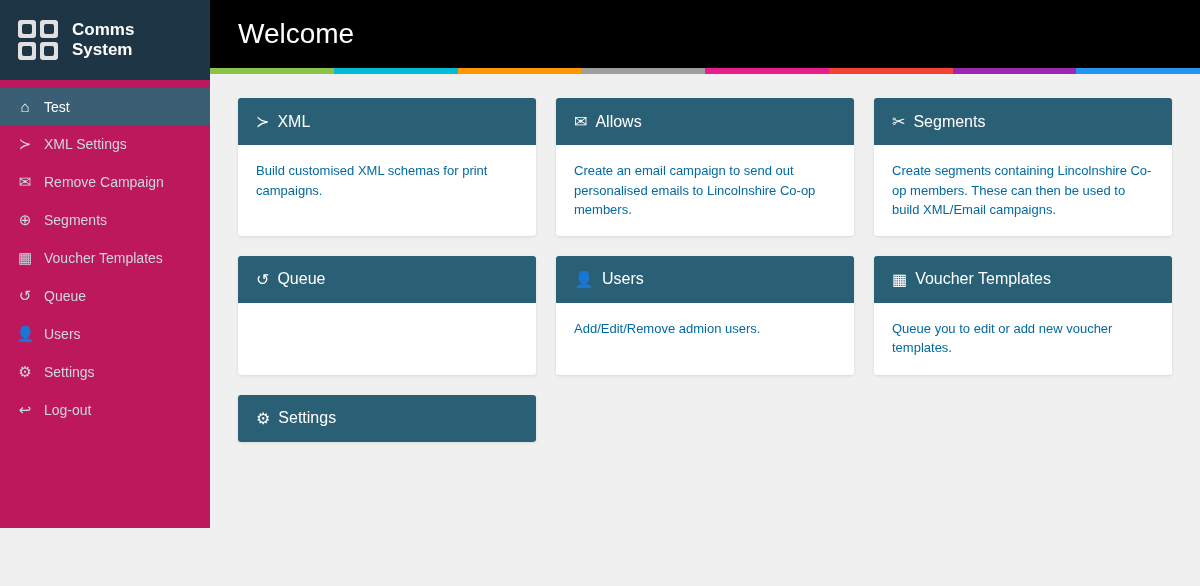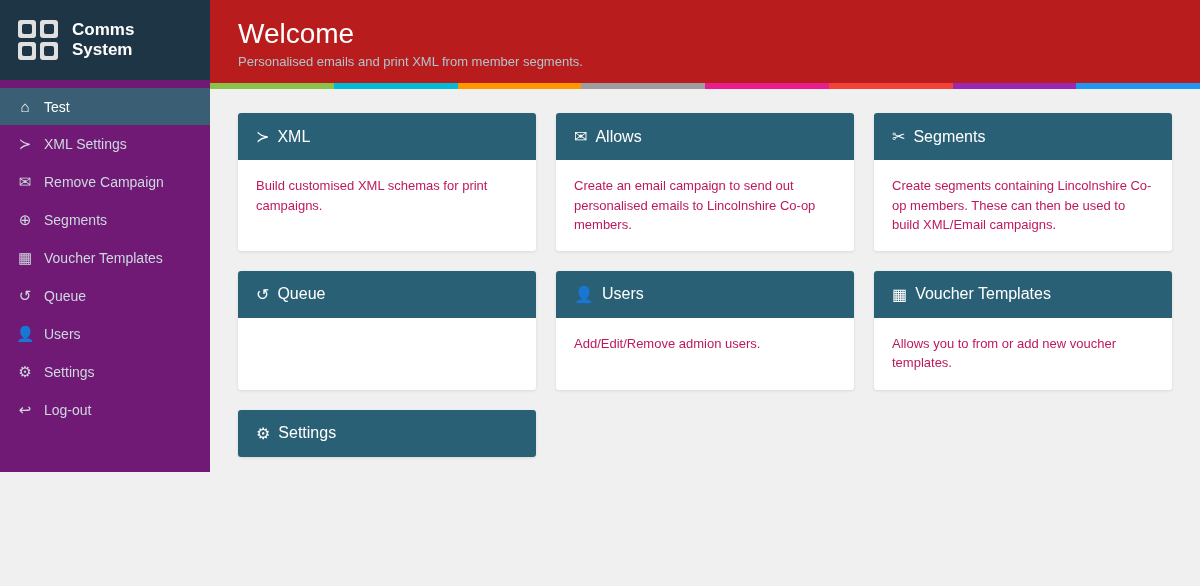--- a/index.html
+++ b/index.html
@@ -2,25 +2,25 @@
 <html><head>
   <meta charset="utf-8">
   <style>
     * { box-sizing: border-box; margin: 0; padding: 0; }
     body { font-family: 'Segoe UI', Arial, sans-serif; display: flex; height: 586px; overflow: hidden; background: #f0f0f0; }
 
     
     #sidebar {
       width: 210px;
       min-width: 210px;
-      background: #701a75;
+      background: #be185d;
       color: #fff;
       display: flex;
       flex-direction: column;
-      height: 472px;
+      height: 528px;
     }
     #sidebar-header {
       background: #1e3545;
       padding: 14px 16px;
       display: flex;
       align-items: center;
       gap: 12px;
       min-height: 80px;
     }
     .logo-icon {
@@ -52,21 +52,21 @@
     .nav-icon { font-size: 15px; width: 18px; text-align: center; }
 
     
     #main {
       flex: 1;
       display: flex;
       flex-direction: column;
       overflow-y: auto;
     }
     #topbar {
-      background: #b91c1c;
+      background: #000000;
       padding: 18px 28px 14px;
       color: #fff;
     }
     #topbar h1 {
       font-size: 28px;
       font-weight: 400;
       margin-bottom: 4px;
     }
     #topbar p {
       font-size: 13px;
@@ -107,21 +107,21 @@
       padding: 14px 18px;
       font-size: 16px;
       font-weight: 500;
       display: flex;
       align-items: center;
       gap: 8px;
     }
     .card-body {
       padding: 16px 18px;
       font-size: 13px;
-      color: #be185d;
+      color: #0369a1;
       line-height: 1.5;
       min-height: 72px;
     }
     .card-icon { font-size: 16px; }
   </style>
 </head>
 <body>
 
 <div id="sidebar">
   <div id="sidebar-header">
@@ -174,21 +174,20 @@
     <li class="nav-item">
       <span class="nav-icon">↩</span>
       <span>Log-out</span>
     </li>
   </ul>
 </div>
 
 <div id="main">
   <div id="topbar">
     <h1>Welcome</h1>
-    <p>Personalised emails and print XML from member segments.</p>
   </div>
   <div class="color-bar">
     <span style="background:#8bc34a"></span>
     <span style="background:#00bcd4"></span>
     <span style="background:#ff9800"></span>
     <span style="background:#9e9e9e"></span>
     <span style="background:#e91e8c"></span>
     <span style="background:#f44336"></span>
     <span style="background:#9c27b0"></span>
     <span style="background:#2196f3"></span>
@@ -240,21 +239,21 @@
         <div class="card-body">
           <span>Add/Edit/Remove admion users.</span>
         </div>
       </div>
       <div class="card">
         <div class="card-header">
           <span class="card-icon">▦</span>
           <span>Voucher Templates</span>
         </div>
         <div class="card-body">
-          <span>Allows you to from or add new voucher templates.</span>
+          <span>Queue you to edit or add new voucher templates.</span>
         </div>
       </div>
     </div>
 
     <div class="card-grid-bottom">
       <div class="card">
         <div class="card-header">
           <span class="card-icon">⚙</span>
           <span>Settings</span>
         </div>

